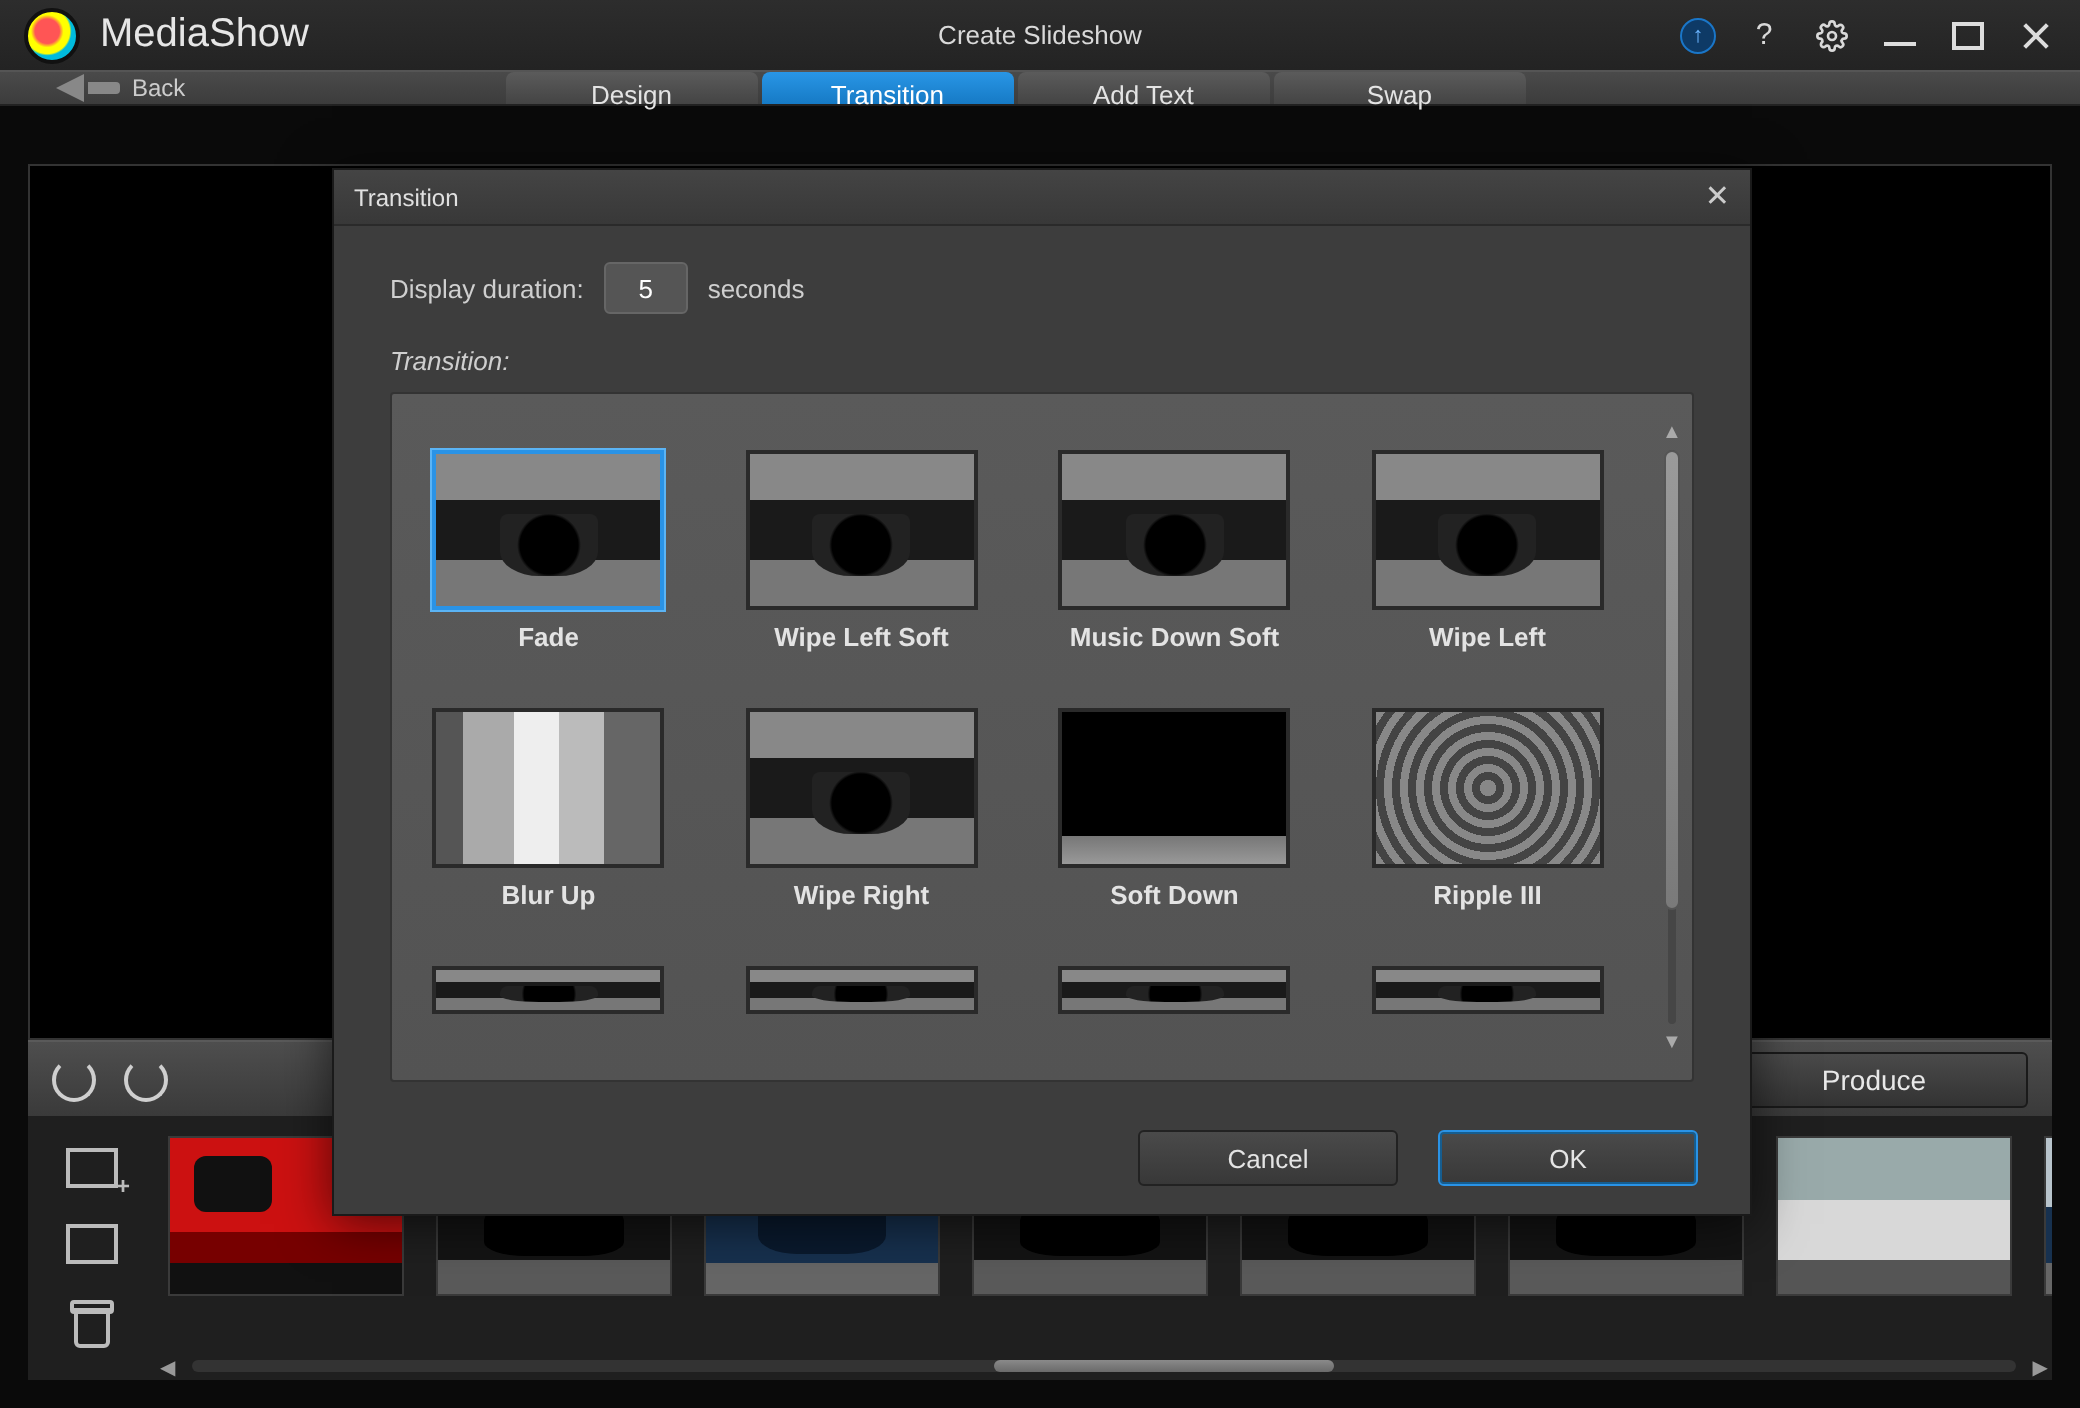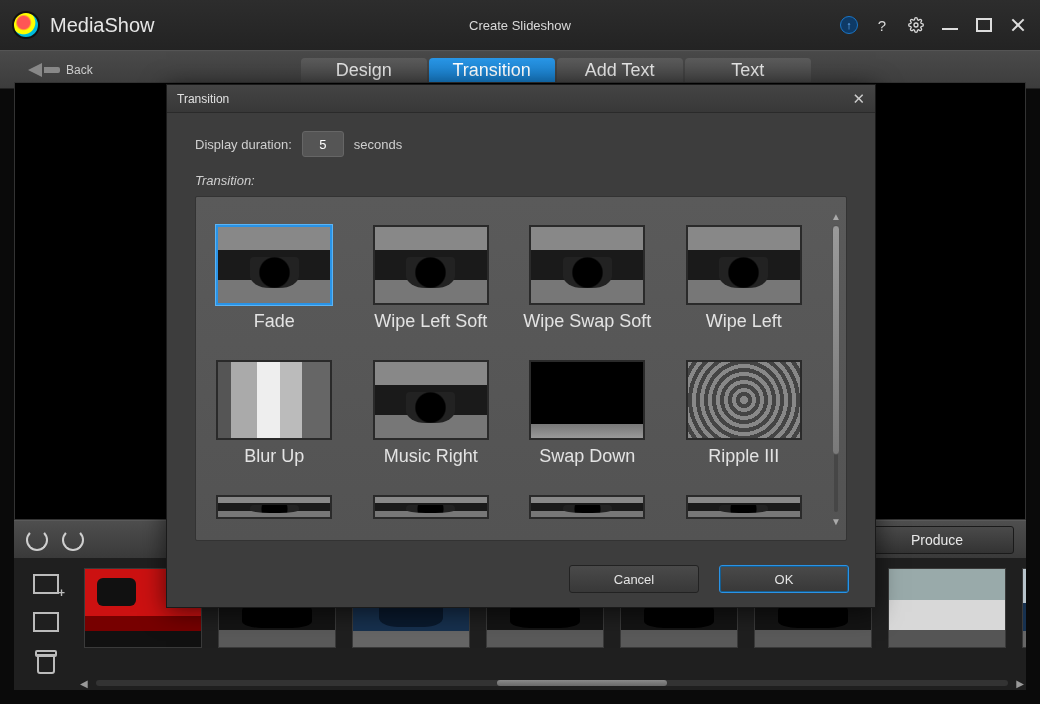--- a/index.html
+++ b/index.html
@@ -1,39 +1,39 @@
 <!DOCTYPE html>
 <html><head>
 <meta charset="utf-8">
 <style>
   * { margin:0; padding:0; box-sizing:border-box; font-family:"Segoe UI",Arial,sans-serif; user-select:none; }
   body { background:#0a0a0a; width:1040px; height:704px; overflow:hidden; }
 
   
-  .titlebar { height:50px; background:linear-gradient(#2d2d2d,#232323); display:flex; align-items:center; padding:0 12px; }
+  .titlebar { height:35px; background:linear-gradient(#2d2d2d,#232323); display:flex; align-items:center; padding:0 12px; }
   .logo { width:28px; height:28px; border-radius:50%; background:radial-gradient(circle at 40% 40%,#f55 0 30%,#ff0 40% 55%,#0bd 60% 80%,#111 82% 100%); border:2px solid #111; margin-right:10px;}
   .app-title { color:#e6e6e6; font-size:20px; font-weight:300; }
   .center-title { position:absolute; left:50%; transform:translateX(-50%); color:#d9d9d9; font-size:13px; }
   .title-right { margin-left:auto; display:flex; align-items:center; gap:14px; }
   .title-icon { color:#d9d9d9; font-size:15px; cursor:pointer; display:inline-flex; align-items:center; justify-content:center; width:20px; height:20px; }
   .update-icon { border:1px solid #1a76c8; border-radius:50%; width:18px; height:18px; background:#0e3a66; }
   .update-icon::before{content:"↑";color:#6cb5ff;font-size:11px;font-weight:bold;}
   .win-btn { width:16px; height:14px; display:inline-block; position:relative;}
   .min::before{content:"";position:absolute;left:0;right:0;bottom:2px;height:2px;background:#ddd;}
   .max::before{content:"";position:absolute;inset:0;border:2px solid #ddd;}
   .close::before,.close::after{content:"";position:absolute;left:7px;top:-1px;width:2px;height:16px;background:#ddd;}
   .close::before{transform:rotate(45deg);} .close::after{transform:rotate(-45deg);}
 
   
-  .tabbar { height:39px; background:linear-gradient(#4a4a4a,#3c3c3c); display:flex; align-items:center; padding-left:28px; border-top:1px solid #555; border-bottom:1px solid #222;gap:48px;}
+  .tabbar { height:18px; background:linear-gradient(#4a4a4a,#3c3c3c); display:flex; padding-left:28px; border-top:1px solid #555; border-bottom:1px solid #222;}
   .back-btn { display:flex; align-items:center; gap:6px; color:#ccc; font-size:12px; cursor:pointer;}
   .arrow-back{ width:0;height:0;border-top:7px solid transparent;border-bottom:7px solid transparent;border-right:14px solid #888;}
   .arrow-tail{width:16px;height:6px;background:#888;margin-left:-4px;border-radius:0 2px 2px 0;}
   .tabs { margin-left:160px; display:flex; gap:2px; }
-  .tab { width:126px; text-align:center; line-height:24px; font-size:18px; color:#e4e4e4; background:linear-gradient(#5b5b5b,#444); border-radius:4px 4px 0 0; cursor:pointer;}
+  .tab { width:126px; text-align:center; line-height:24px; font-size:13px; color:#e4e4e4; background:linear-gradient(#5b5b5b,#444); border-radius:4px 4px 0 0; cursor:pointer;}
   .tab.active { background:linear-gradient(#2996e6,#167ac5); color:#fff;}
 
   
   .stage { position:absolute; top:82px; left:14px; right:14px; bottom:184px; background:#000; border:1px solid #333;}
 
   
   .dialog { position:absolute; left:166px; top:84px; width:710px; height:524px; background:#3d3d3d; border:1px solid #1a1a1a; box-shadow:0 4px 24px rgba(0,0,0,.6); display:flex; flex-direction:column;}
   .dlg-title { height:28px; background:linear-gradient(#444,#383838); color:#e0e0e0; font-size:12px; display:flex; align-items:center; padding:0 10px; border-bottom:1px solid #2a2a2a;}
   .dlg-close { margin-left:auto; color:#ccc; font-size:15px; cursor:pointer; line-height:1;}
   .dlg-body { flex:1; padding:18px 28px 10px; color:#cfcfcf; font-size:13px; display:flex; flex-direction:column; overflow:hidden;}
@@ -44,21 +44,21 @@
   .grid { display:grid; grid-template-columns:repeat(4,150px); gap:28px 0; justify-content:space-around;}
   .trans-item { display:flex; flex-direction:column; align-items:center; gap:6px; cursor:pointer;}
   .thumb { width:116px; height:80px; border:2px solid #2a2a2a; background:linear-gradient(#888 0 30%,#1a1a1a 30% 70%,#777 70% 100%); position:relative; overflow:hidden;}
   .thumb::after{content:"";position:absolute;left:28%;right:28%;top:40%;bottom:20%;background:radial-gradient(circle,#000 0 50%,#222 55% 100%) #111;border-radius:4px 4px 40% 40%;}
   .thumb.swap{background:#000;}
   .thumb.swap::before{content:"";position:absolute;left:0;right:0;bottom:0;height:14px;background:linear-gradient(#777,#999);}
   .thumb.swap::after{display:none;}
   .thumb.blur{background:linear-gradient(90deg,#555 0 12%,#aaa 12% 35%,#eee 35% 55%,#bbb 55% 75%,#666 75% 100%);} .thumb.blur::after{display:none;}
   .thumb.ripple{background:repeating-radial-gradient(circle,#888 0 4px,#444 4px 8px);} .thumb.ripple::after{display:none;}
   .trans-item.selected .thumb{ border:2px solid #2a93e6; outline:1px solid #5bb4f5;}
-  .trans-label { color:#e3e3e3; font-size:18px;}
+  .trans-label { color:#e3e3e3; font-size:13px;font-weight:bold;}
   .scrollbar { position:absolute; right:6px; top:14px; bottom:14px; width:8px; }
   .scroll-track{position:absolute;inset:14px 2px;background:#464646;border-radius:3px;}
   .scroll-thumb{position:absolute;top:14px;left:0;right:0;height:230px;background:linear-gradient(#9a9a9a,#7a7a7a);border-radius:4px;border:1px solid #555;}
   .scroll-btn{position:absolute;left:-2px;width:12px;height:10px;color:#aaa;font-size:10px;text-align:center;}
   .sb-up{top:0;} .sb-dn{bottom:0;}
   .dlg-foot { height:56px; display:flex; align-items:center; justify-content:flex-end; gap:20px; padding:0 26px; }
   .btn { width:130px; height:28px; background:linear-gradient(#4a4a4a,#383838); border:1px solid #222; color:#e4e4e4; font-size:13px; border-radius:3px; cursor:pointer;}
   .btn.primary{ border:1px solid #2a93e6; box-shadow:0 0 0 1px #165d8f inset;}
 
   
@@ -124,21 +124,21 @@
 <div class="tabbar">
   <div class="back-btn">
     <span class="arrow-back"></span>
       <span class="arrow-tail"></span>
     <span>Back</span>
   </div>
   <div class="tabs" id="tabs">
       <div class="tab">Design</div>
       <div class="tab active">Transition</div>
       <div class="tab">Add Text</div>
-      <div class="tab">Text</div>
+      <div class="tab">Swap</div>
     </div>
 </div>
 
 <div class="stage"></div>
 
 <div class="edit-bar">
   <span class="rot-btn"></span>
   <span class="rot-btn cw"></span>
   <button class="produce-btn">Produce</button>
 </div>
@@ -204,37 +204,37 @@
             <div class="trans-item selected">
               <div class="thumb "></div>
               <div class="trans-label">Fade</div>
             </div>
             <div class="trans-item">
               <div class="thumb "></div>
               <div class="trans-label">Wipe Left Soft</div>
             </div>
             <div class="trans-item">
               <div class="thumb "></div>
-              <div class="trans-label">Wipe Swap Soft</div>
+              <div class="trans-label">Music Down Soft</div>
             </div>
             <div class="trans-item">
               <div class="thumb "></div>
               <div class="trans-label">Wipe Left</div>
             </div>
             <div class="trans-item">
               <div class="thumb blur"></div>
               <div class="trans-label">Blur Up</div>
             </div>
             <div class="trans-item">
               <div class="thumb "></div>
-              <div class="trans-label">Music Right</div>
+              <div class="trans-label">Wipe Right</div>
             </div>
             <div class="trans-item">
               <div class="thumb swap"></div>
-              <div class="trans-label">Swap Down</div>
+              <div class="trans-label">Soft Down</div>
             </div>
             <div class="trans-item">
               <div class="thumb ripple"></div>
               <div class="trans-label">Ripple III</div>
             </div>
             <div class="trans-item">
               <div class="thumb" style="height: 24px;"></div>
             </div>
             <div class="trans-item">
               <div class="thumb" style="height: 24px;"></div>

